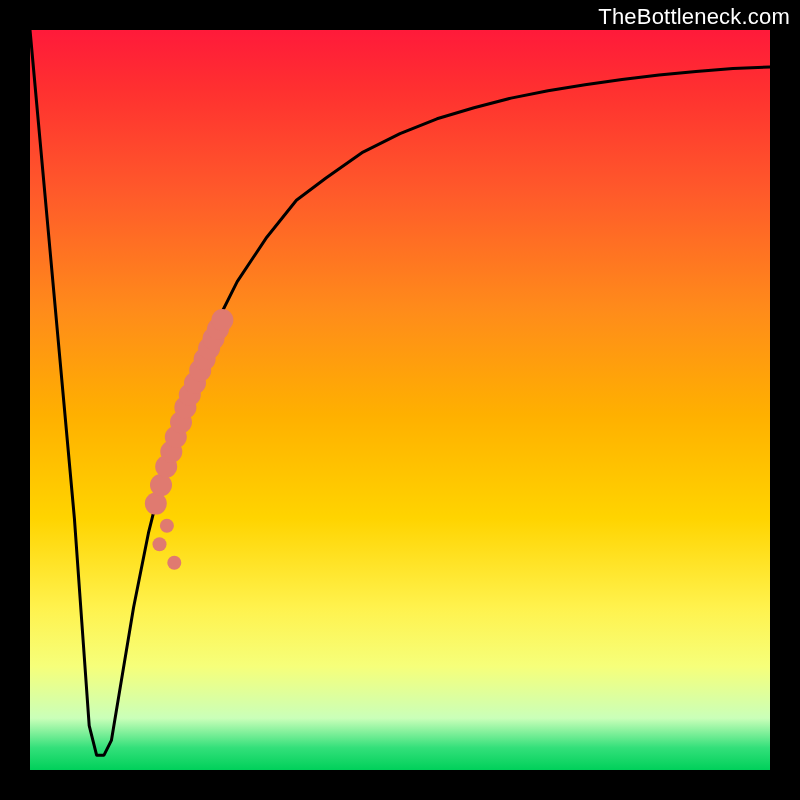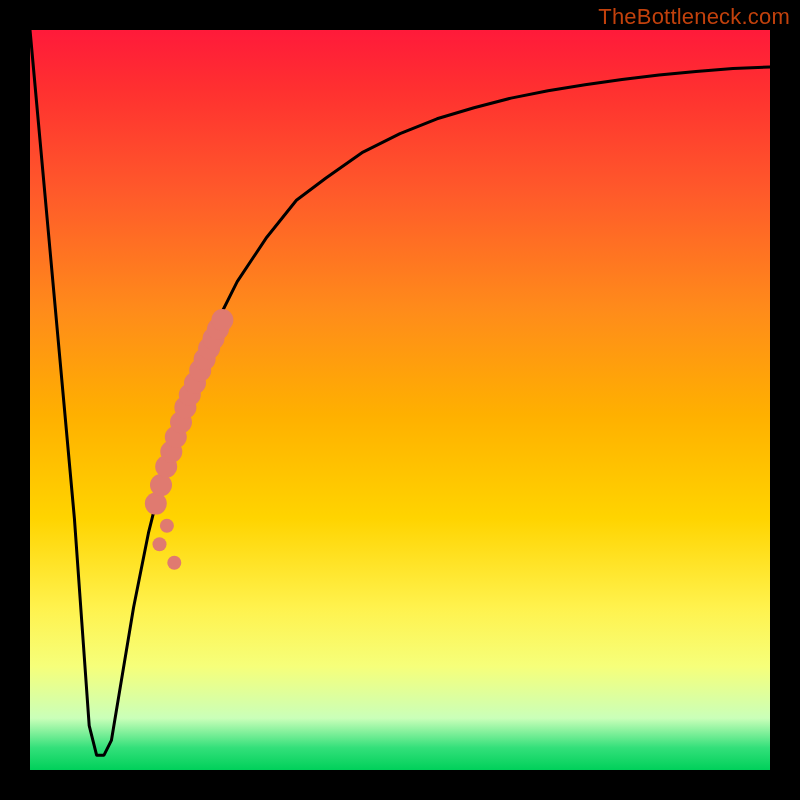--- a/index.html
+++ b/index.html
@@ -43,21 +43,21 @@
     left: 0;
     top: 0;
     width: 740px;
     height: 740px;
     overflow: visible;
   }
   .watermark {
     position: absolute;
     top: 4px;
     right: 10px;
-    color: #c2410c;
+    color: #ffffff;
     font-size: 22px;
     font-weight: 500;
     letter-spacing: 0.2px;
     user-select: none;
   }
 </style>
 </head>
 <body>
 
 <div class="frame">

